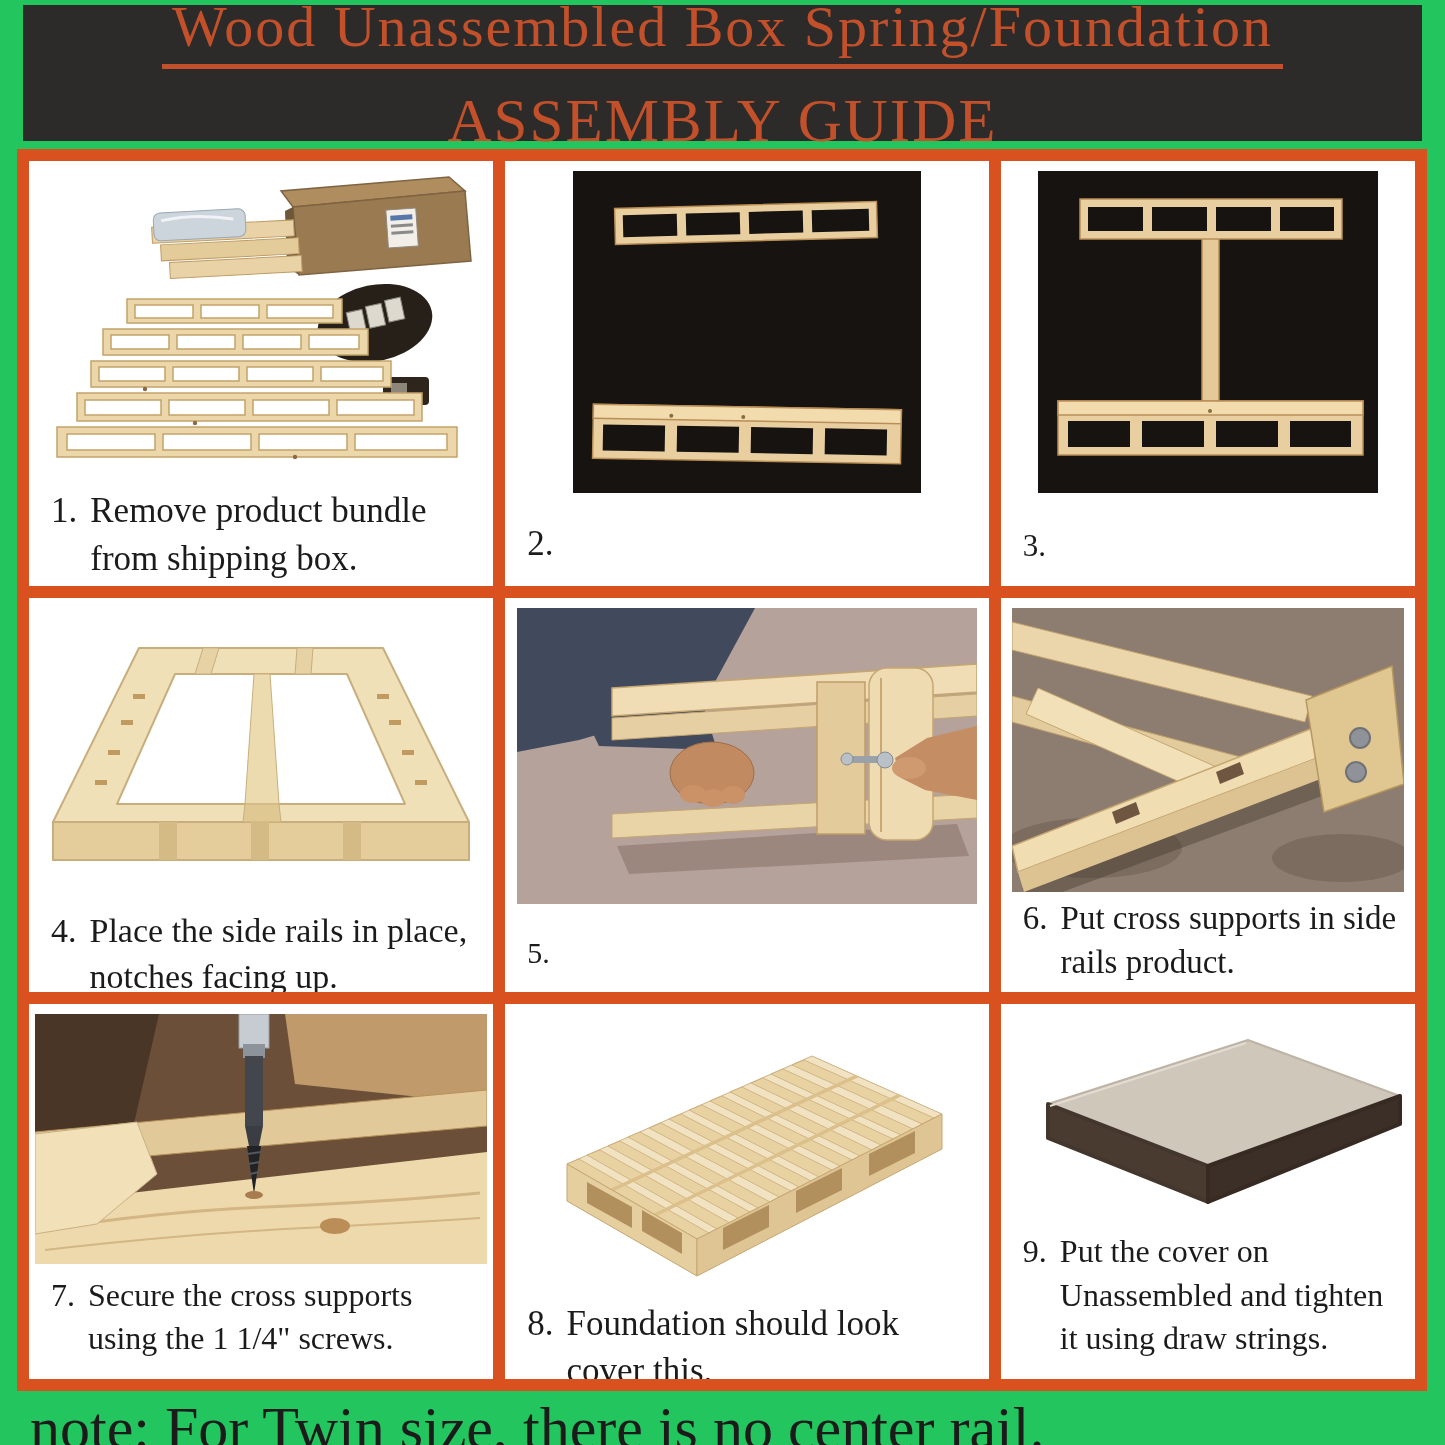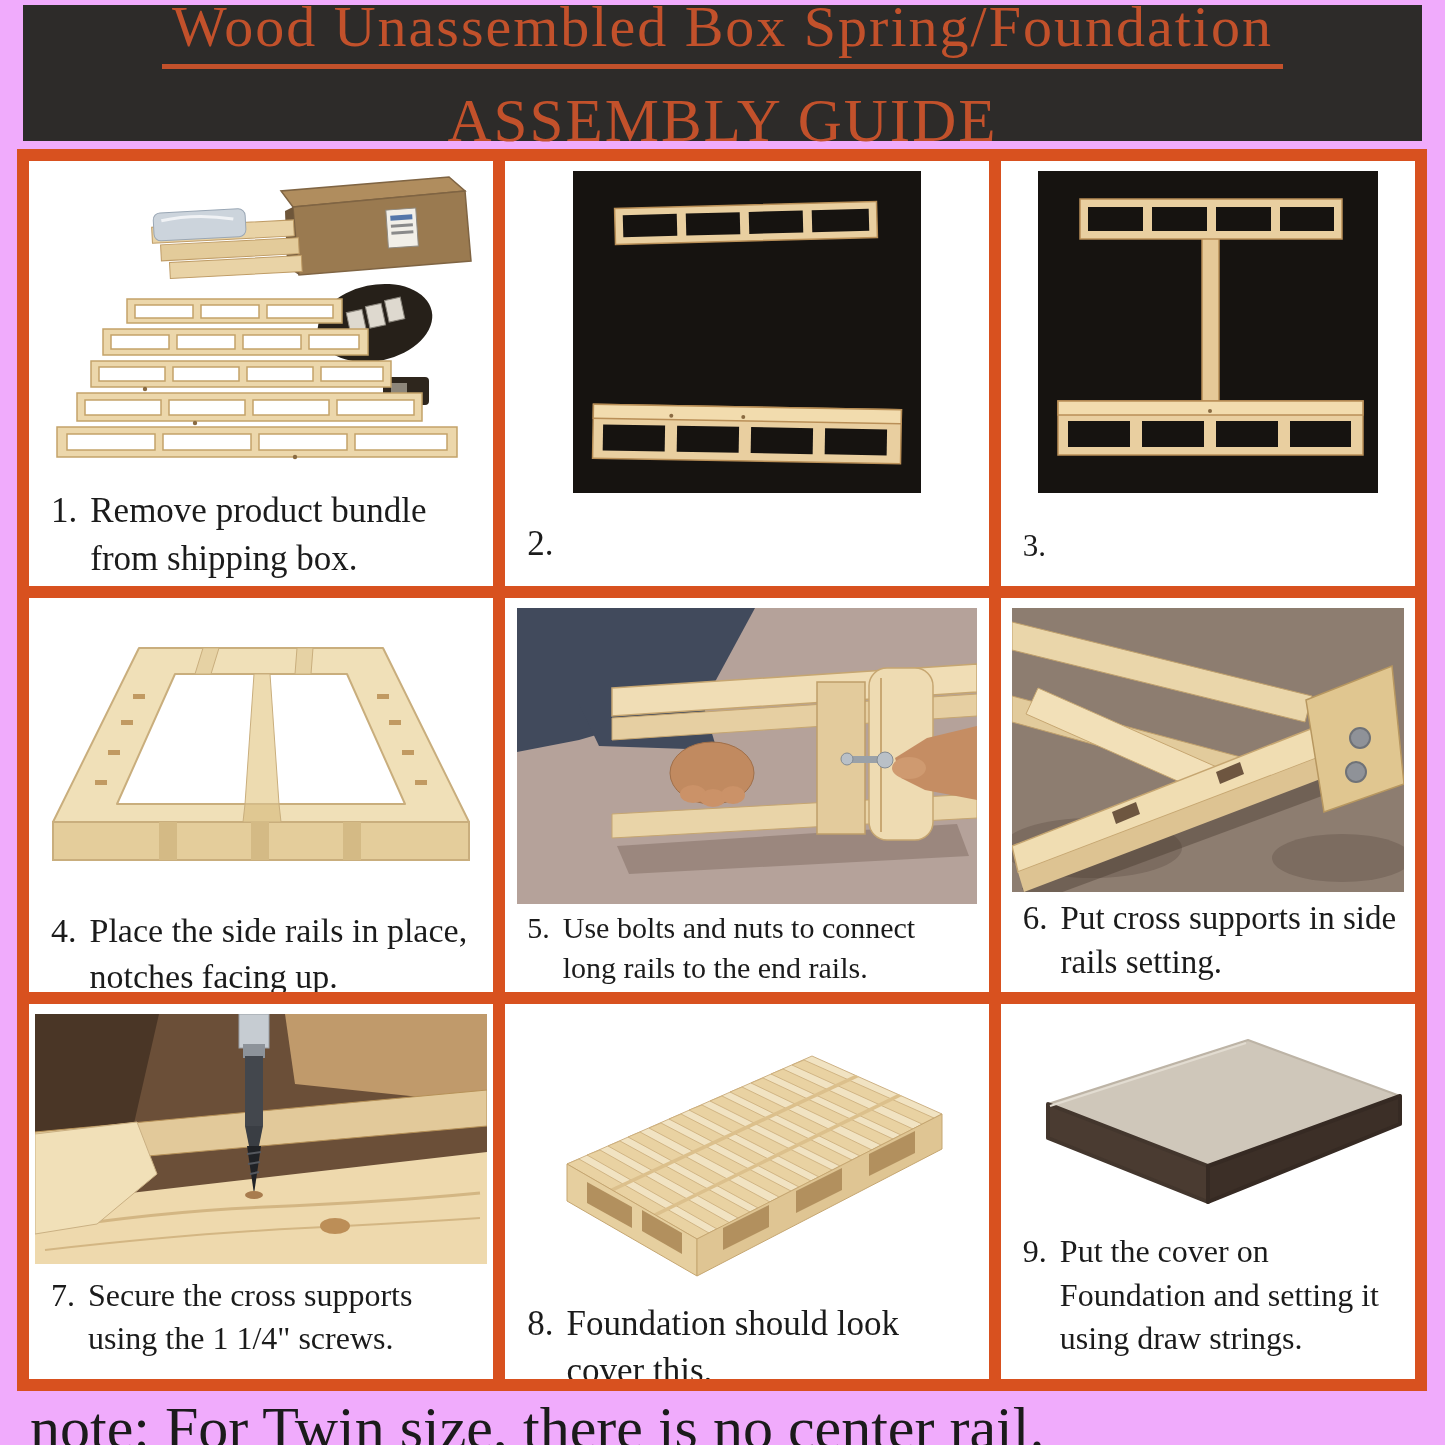--- a/index.html
+++ b/index.html
@@ -4,21 +4,21 @@
 <style>
   :root{
     --accent:#d8511f;
     --title-text:#c2512b;
     --header-bg:#2d2b29;
     --ink:#1b1b1b;
     --photo-black-bg:#161310;
   }
   html,body{margin:0;padding:0;background:#ffffff;}
   .page{
-    position:relative;width:1445px;height:1445px;background:#f0abfc;
+    position:relative;width:1445px;height:1445px;background:#22c55e;
     font-family:"Liberation Serif","DejaVu Serif",serif;color:var(--ink);
     overflow:hidden;
   }
   
   .header{
     position:absolute;left:23px;top:5px;width:1399px;height:136px;
     background:var(--header-bg);
     display:flex;flex-direction:column;align-items:center;justify-content:center;
   }
   .title-line1{
@@ -246,21 +246,20 @@
           <ellipse cx="176" cy="186" rx="13" ry="9" fill="#cb9268"></ellipse>
           <ellipse cx="196" cy="190" rx="13" ry="9" fill="#cb9268"></ellipse>
           <ellipse cx="216" cy="187" rx="12" ry="9" fill="#cb9268"></ellipse>
           <polygon points="460,118 410,130 378,150 384,170 408,182 460,192" fill="#c58d63"></polygon>
           <ellipse cx="392" cy="160" rx="17" ry="11" fill="#cf9a70"></ellipse>
           <circle cx="368" cy="152" r="8" fill="#b9c0c7" stroke="#848b92"></circle>
         </svg>
       </div>
       <div class="caption f30">
         <span class="num">5.</span>
-        <span class="cap-text">Use bolts and nuts to connect long rails to the end rails.</span>
       </div>
     </div>
 
     <div class="cell b-b">
       <div class="photo">
         <svg width="392" height="284" viewBox="0 0 392 284">
           <rect width="392" height="284" fill="#8d7d70"></rect>
           <ellipse cx="80" cy="240" rx="90" ry="30" fill="#7c6c60"></ellipse>
           <ellipse cx="330" cy="250" rx="70" ry="24" fill="#7c6c60"></ellipse>
           <polygon points="0,14 300,88 293,114 0,42" fill="#ead6aa" stroke="#c0a06c"></polygon>
@@ -271,21 +270,21 @@
           <polygon points="6,264 368,126 374,146 12,284" fill="#ddc392"></polygon>
           <polygon points="100,204 124,194 128,206 104,216" fill="#6e5640"></polygon>
           <polygon points="204,164 228,154 232,166 208,176" fill="#6e5640"></polygon>
           <polygon points="294,92 380,58 392,176 312,204" fill="#e0c690" stroke="#b79760" stroke-width="1.5"></polygon>
           <circle cx="348" cy="130" r="10" fill="#8f9298" stroke="#6f7277" stroke-width="2"></circle>
           <circle cx="344" cy="164" r="10" fill="#8f9298" stroke="#6f7277" stroke-width="2"></circle>
         </svg>
       </div>
       <div class="caption f33">
         <span class="num">6.</span>
-        <span class="cap-text">Put cross supports in side rails setting.</span>
+        <span class="cap-text">Put cross supports in side rails product.</span>
       </div>
     </div>
 
     <div class="cell b-r">
       <div class="photo">
         <svg width="452" height="250" viewBox="0 0 452 250">
           <rect width="452" height="250" fill="#6b4f38"></rect>
           <polygon points="250,0 452,0 452,90 260,70" fill="#c09a6b"></polygon>
           <polygon points="0,0 124,0 92,140 0,160" fill="#4a3626"></polygon>
           <polygon points="0,118 452,76 452,112 0,152" fill="#e2c99a" stroke="#b69158"></polygon>
@@ -352,21 +351,21 @@
         <svg width="400" height="212" viewBox="0 0 400 212">
           <rect width="400" height="212" fill="#ffffff"></rect>
           <polygon points="40,90 240,26 392,82 200,152" fill="#cfc7ba" stroke="#bdb4a6" stroke-width="2" stroke-linejoin="round"></polygon>
           <polygon points="40,90 200,152 200,188 40,124" fill="#4a3b31" stroke="#43362d" stroke-width="4" stroke-linejoin="round"></polygon>
           <polygon points="200,152 392,82 392,110 200,188" fill="#3c2f27" stroke="#362a23" stroke-width="4" stroke-linejoin="round"></polygon>
           <path d="M42,92 L238,29" stroke="#e2dcd1" stroke-width="2" fill="none"></path>
         </svg>
       </div>
       <div class="caption f32">
         <span class="num">9.</span>
-        <span class="cap-text">Put the cover on Foundation and setting it using draw strings.</span>
+        <span class="cap-text">Put the cover on Unassembled and tighten it using draw strings.</span>
       </div>
     </div>
 
   </div>
 
   <div class="note">note: For Twin size, there is no center rail.</div>
 
 </div>
 
 </body></html>

